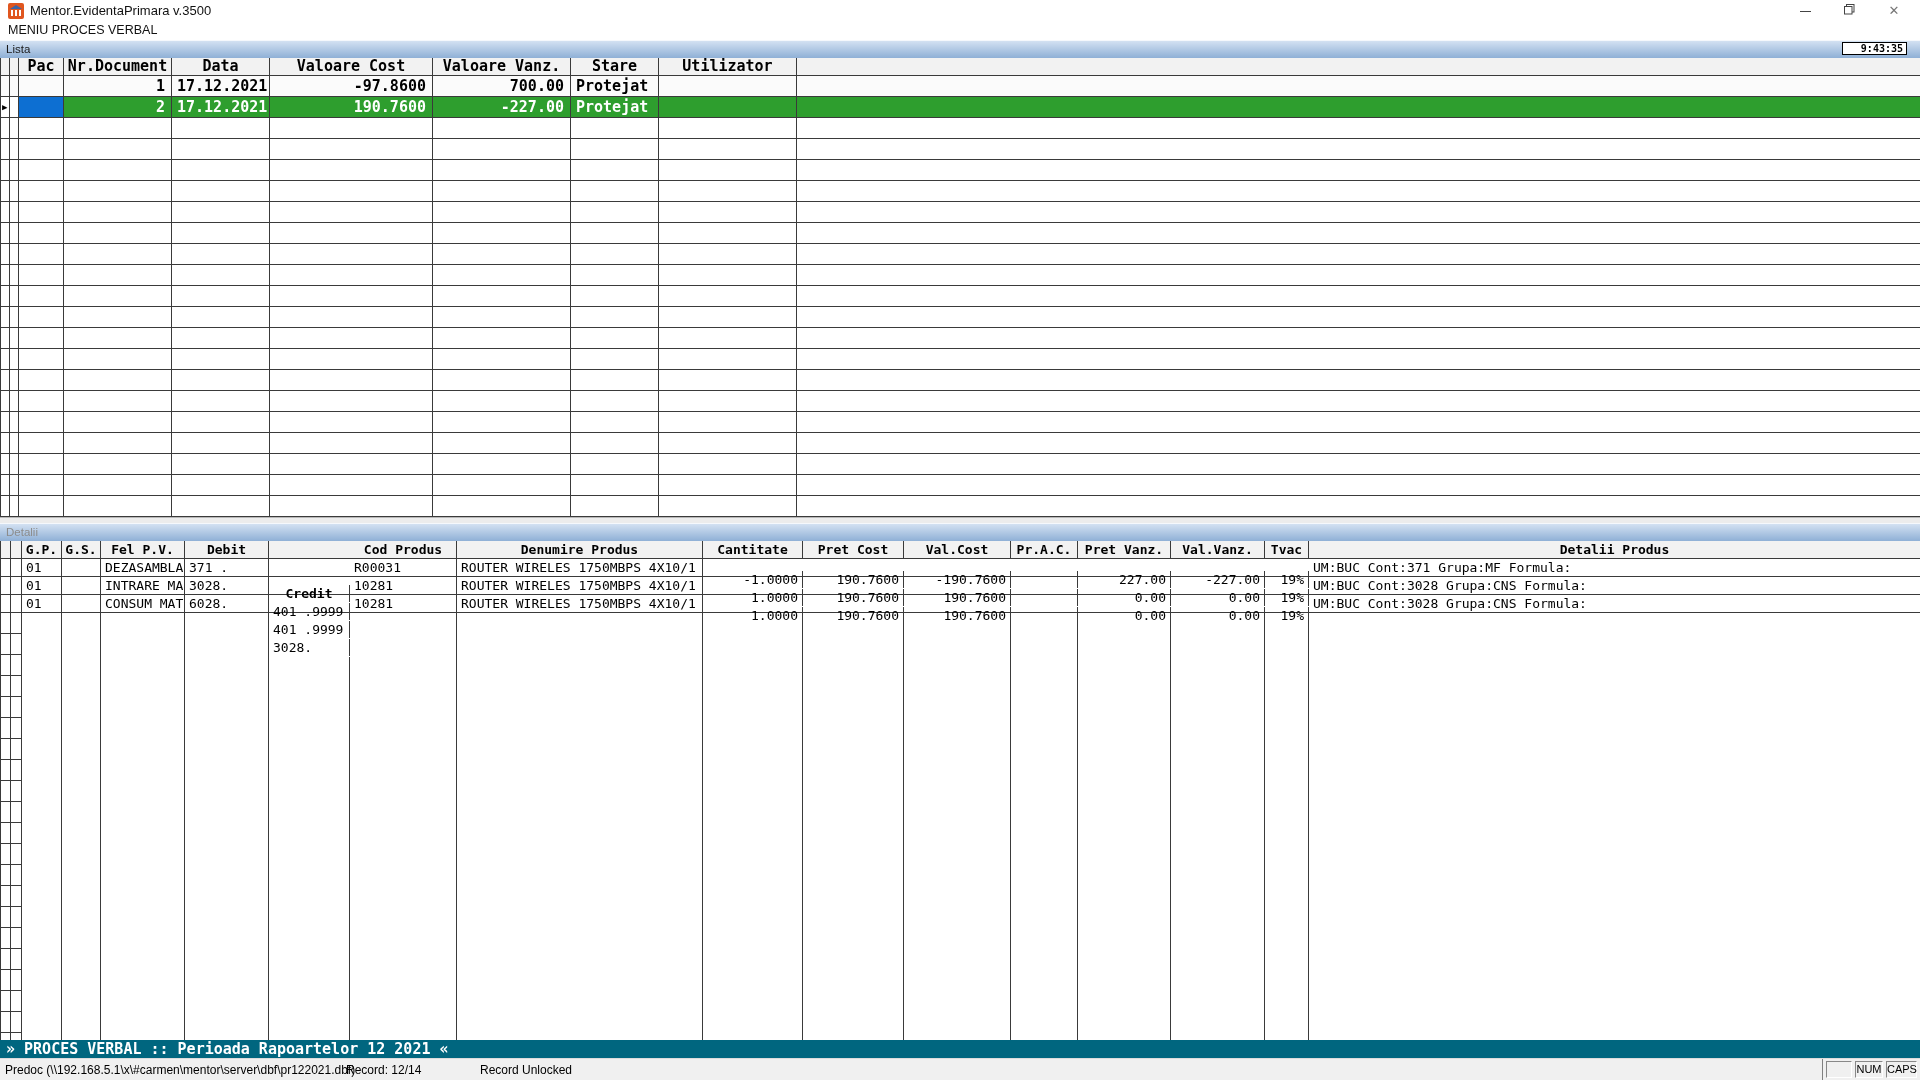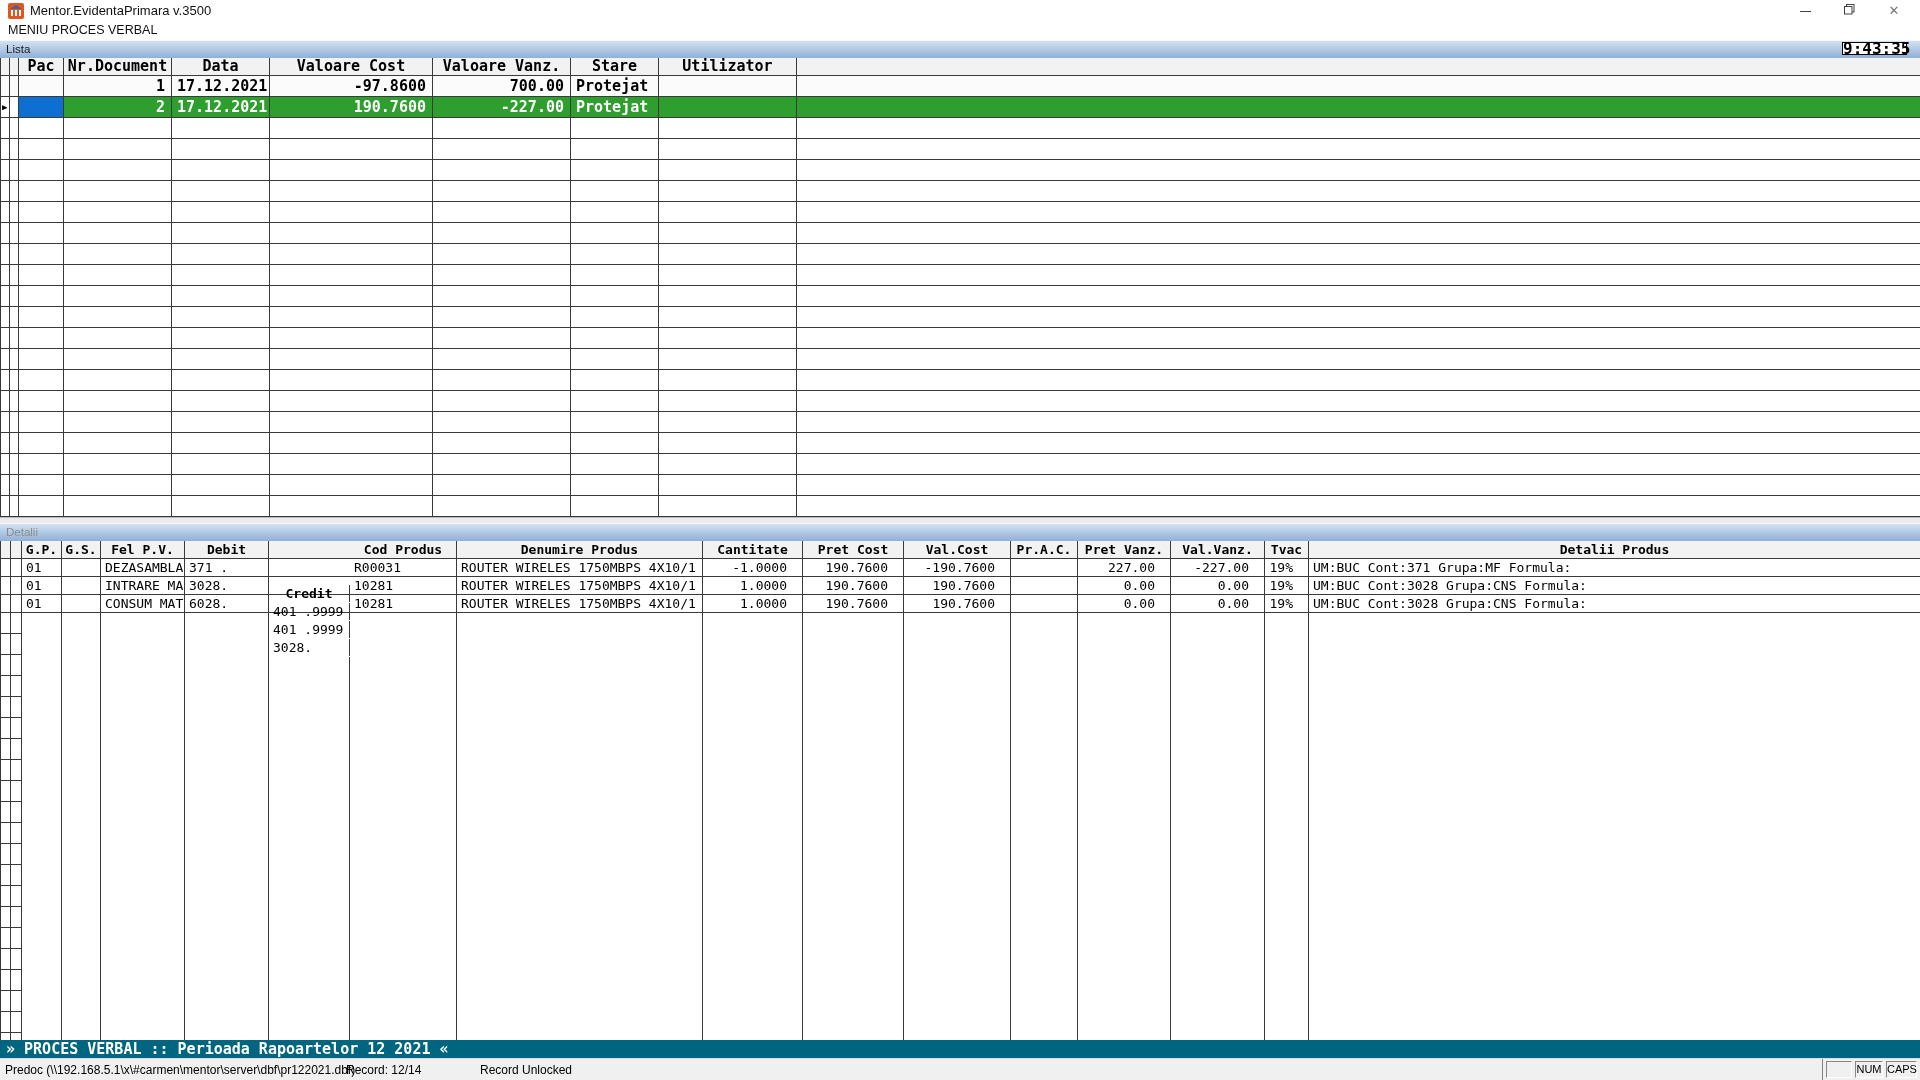--- a/index.html
+++ b/index.html
@@ -24,21 +24,21 @@
   .caption{background:linear-gradient(to bottom,var(--caption-top,#d3e1f2),var(--caption-bottom,#8fb0d6));
            border-top:1px solid #f5f8fc;box-sizing:border-box;}
   .cap-lista{top:40px;height:18px;}
   .cap-detalii{top:523px;height:18px;padding-left:47px;}
   .caption span{position:absolute;left:6px;top:2px;font-size:11.5px;}
   .cap-lista span{color:#1a1a1a;}
   .cap-detalii span{color:#8c8c8c;}
 
   
   .clock{position:absolute;left:1842px;top:42px;width:60px;height:11px;background:#fff;border:1px solid #000;
-         font-family:"DejaVu Sans Mono",monospace;font-weight:bold;font-size:16px;line-height:11px;
+         font-family:"DejaVu Sans Mono",monospace;font-weight:bold;font-size:10px;line-height:11px;
          text-align:right;padding-right:3px;z-index:9;}
 
   
   .grid{overflow:hidden;border-left:1px solid var(--line);box-sizing:border-box;background:#fff;}
   .d{display:block;float:left;height:100%;border-right:1px solid var(--line);box-sizing:border-box;}
 
   
   .lista-grid{top:58px;height:459px;font-family:"DejaVu Sans Mono",monospace;font-size:15px;font-weight:bold;}
   .lrow{display:flex;height:21px;border-bottom:1px solid var(--line);box-sizing:border-box;background:#fff;}
   .lheader{height:18px;background:#f2f2f2;}
@@ -63,21 +63,21 @@
   .dheader{background:#f2f2f2;font-weight:bold;}
   .dheader .dc{line-height:17px;text-align:center;}
   .dc{box-sizing:border-box;border-right:1px solid var(--line);height:100%;overflow:hidden;white-space:pre;line-height:17px;}
   .dc0{width:21px;} .dc1{width:40px;} .dc2{width:39px;} .dc3{width:84px;} .dc4{width:84px;}
   .dc5{width:81px;margin-top:44px;} .dc6{width:107px;} .dc7{width:246px;} .dc8{width:100px;} .dc9{width:101px;}
   .dc10{width:107px;} .dc11{width:67px;} .dc12{width:93px;} .dc13{width:94px;} .dc14{width:44px;}
   .dc15{flex:1;border-right:none;}
   .dc0 .d{width:10px;}
   .dempty{height:21px;border-bottom:none;}
   .dempty .dc0{border-bottom:1px solid var(--line);}
-  .dc.ar{padding-right:15px;} .dc.al{padding-left:4px;}
+  .dc.ar{padding-right:4px;margin-top:12px;} .dc.al{padding-left:4px;}
 
   
   .footer-title{top:1040px;height:18px;background:var(--footer-teal,#00667f);}
   .footer-title span{position:absolute;left:6px;top:0;line-height:18px;color:#fff;
         font-family:"DejaVu Sans Mono",monospace;font-weight:bold;font-size:15px;white-space:pre;}
 
   
   .statusbar{top:1058px;height:22px;background:#f0f0f0;border-top:1px solid #dcdcdc;box-sizing:border-box;font-size:12px;}
   .statusbar .st{position:absolute;top:4px;white-space:pre;}
   .st-file{left:5px;} .st-record{left:346px;} .st-lock{left:480px;}

